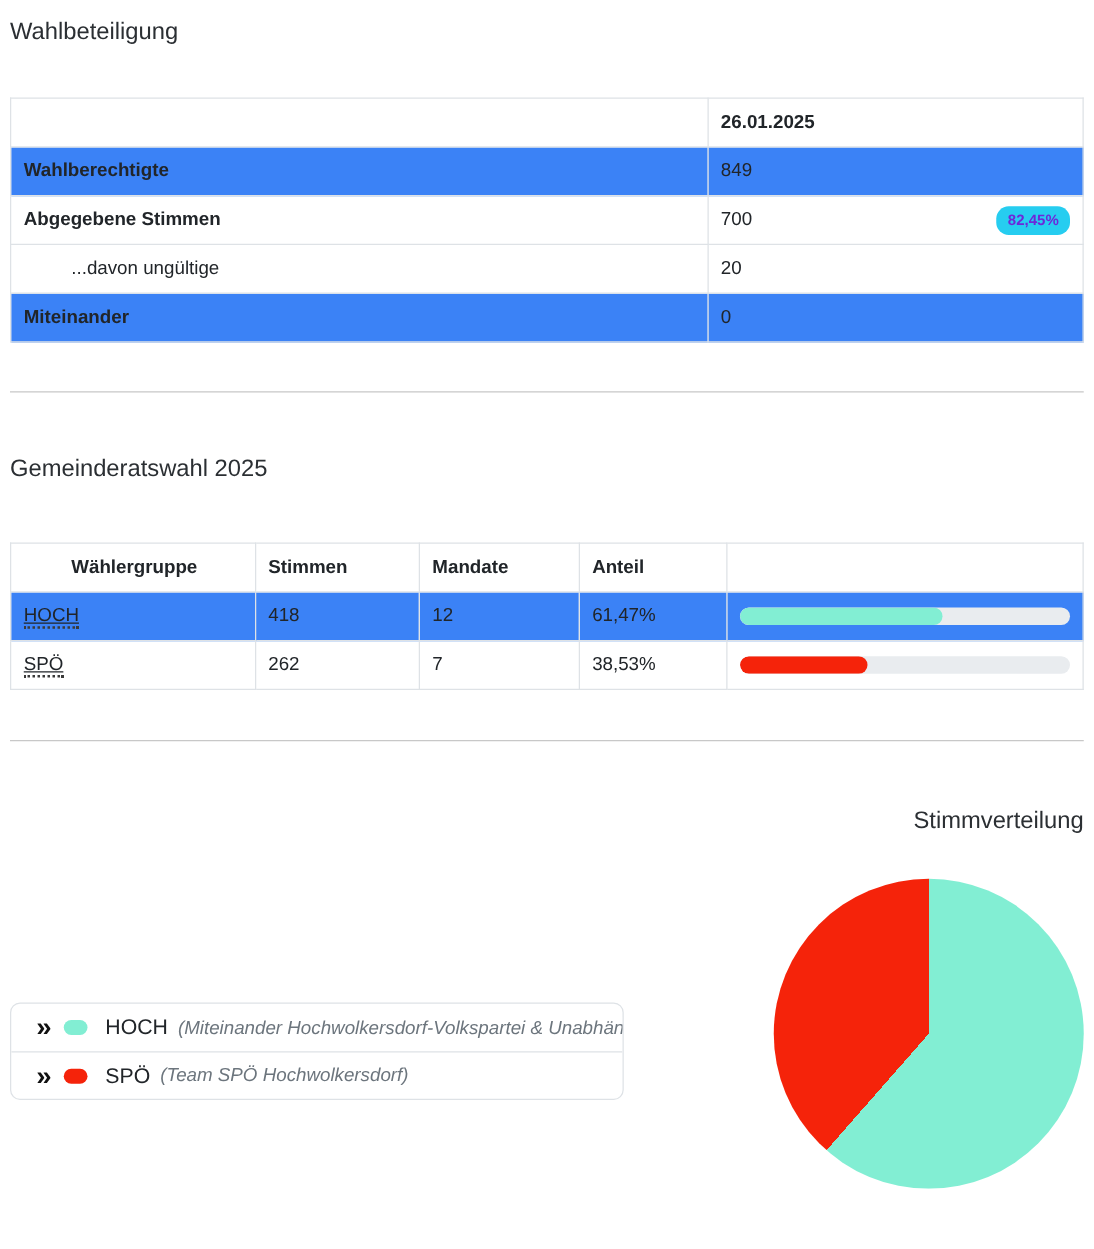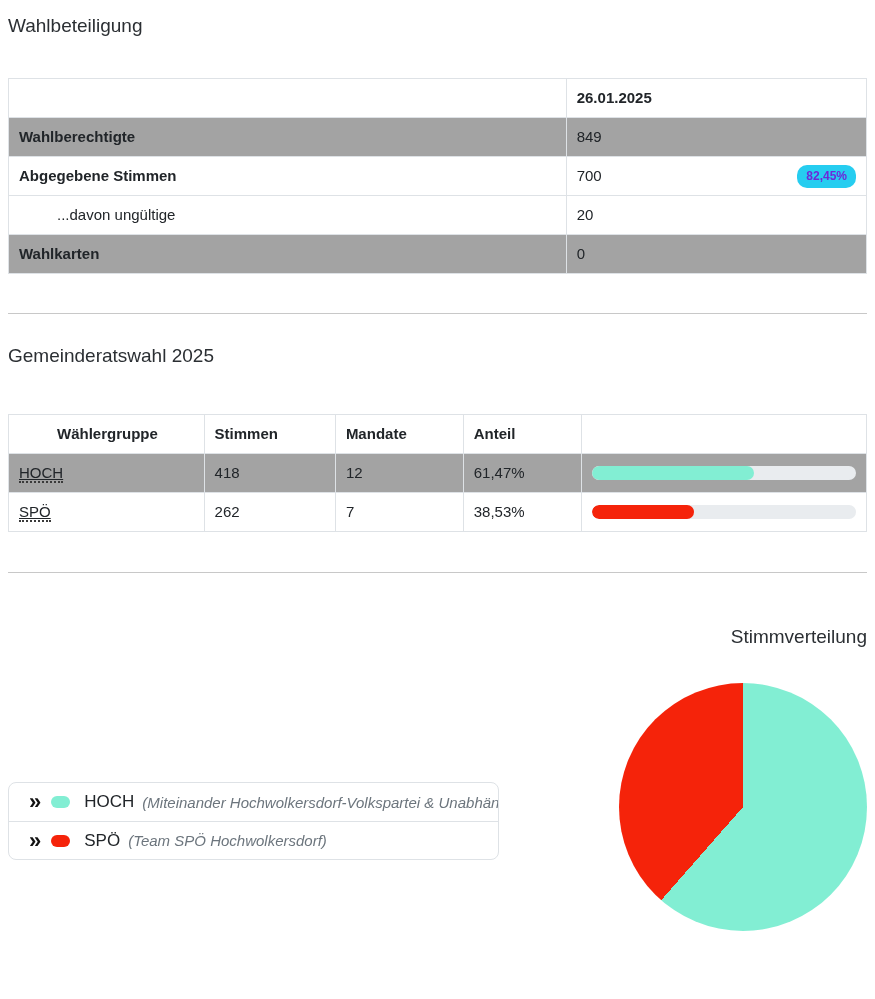--- a/index.html
+++ b/index.html
@@ -12,41 +12,41 @@
   .container { width: 875px; padding: 0 8px; }
 
   h2 {
     font-size: 19px;
     font-weight: 500;
     color: #2b2f33;
     margin: 0;
     line-height: 35px;
   }
   .turnout-title { margin: 8px 0 35px; }
-  .council-title { margin: 24px 0 41px; }
+  .council-title { margin: 44px 0 41px; }
   .dist-title    { margin: 46px 0 0; text-align: right; }
 
   hr {
     border: 0;
     border-top: 1px solid #c8c8c8;
     margin: 39px 0 0;
   }
   .hr2 { margin-top: 40px; }
 
   table { border-collapse: collapse; width: 100%; table-layout: fixed; }
   th, td {
     border: 1px solid #dee2e6;
     padding: 10px;
     font-size: 15px;
     line-height: 18px;
     text-align: left;
     vertical-align: middle;
   }
   th { font-weight: 700; }
-  tr.stripe { background: #a3a3a3; }
+  tr.stripe { background: #3b82f6; }
   .bold { font-weight: 700; }
   .indent { padding-left: 48px; }
 
   
   .t1 .c-label { width: 65%; }
   .t1 .c-val   { width: 35%; }
   .val-flex { display: flex; justify-content: space-between; align-items: center; }
   .badge-pct {
     color: #6d28d9;
     font-weight: 700;
@@ -136,21 +136,21 @@
             <span>700</span>
             <span class="badge-pct" style="background: rgb(38, 205, 240);">82,45%</span>
           </div>
         </td>
       </tr>
       <tr>
         <td class="indent">...davon ungültige</td>
         <td>20</td>
       </tr>
       <tr class="stripe">
-        <td class="bold">Wahlkarten</td>
+        <td class="bold">Miteinander</td>
         <td>0</td>
       </tr>
     </tbody>
   </table>
 
   <hr>
 
   <h2 class="council-title">Gemeinderatswahl 2025</h2>
 
   <table class="t2">

